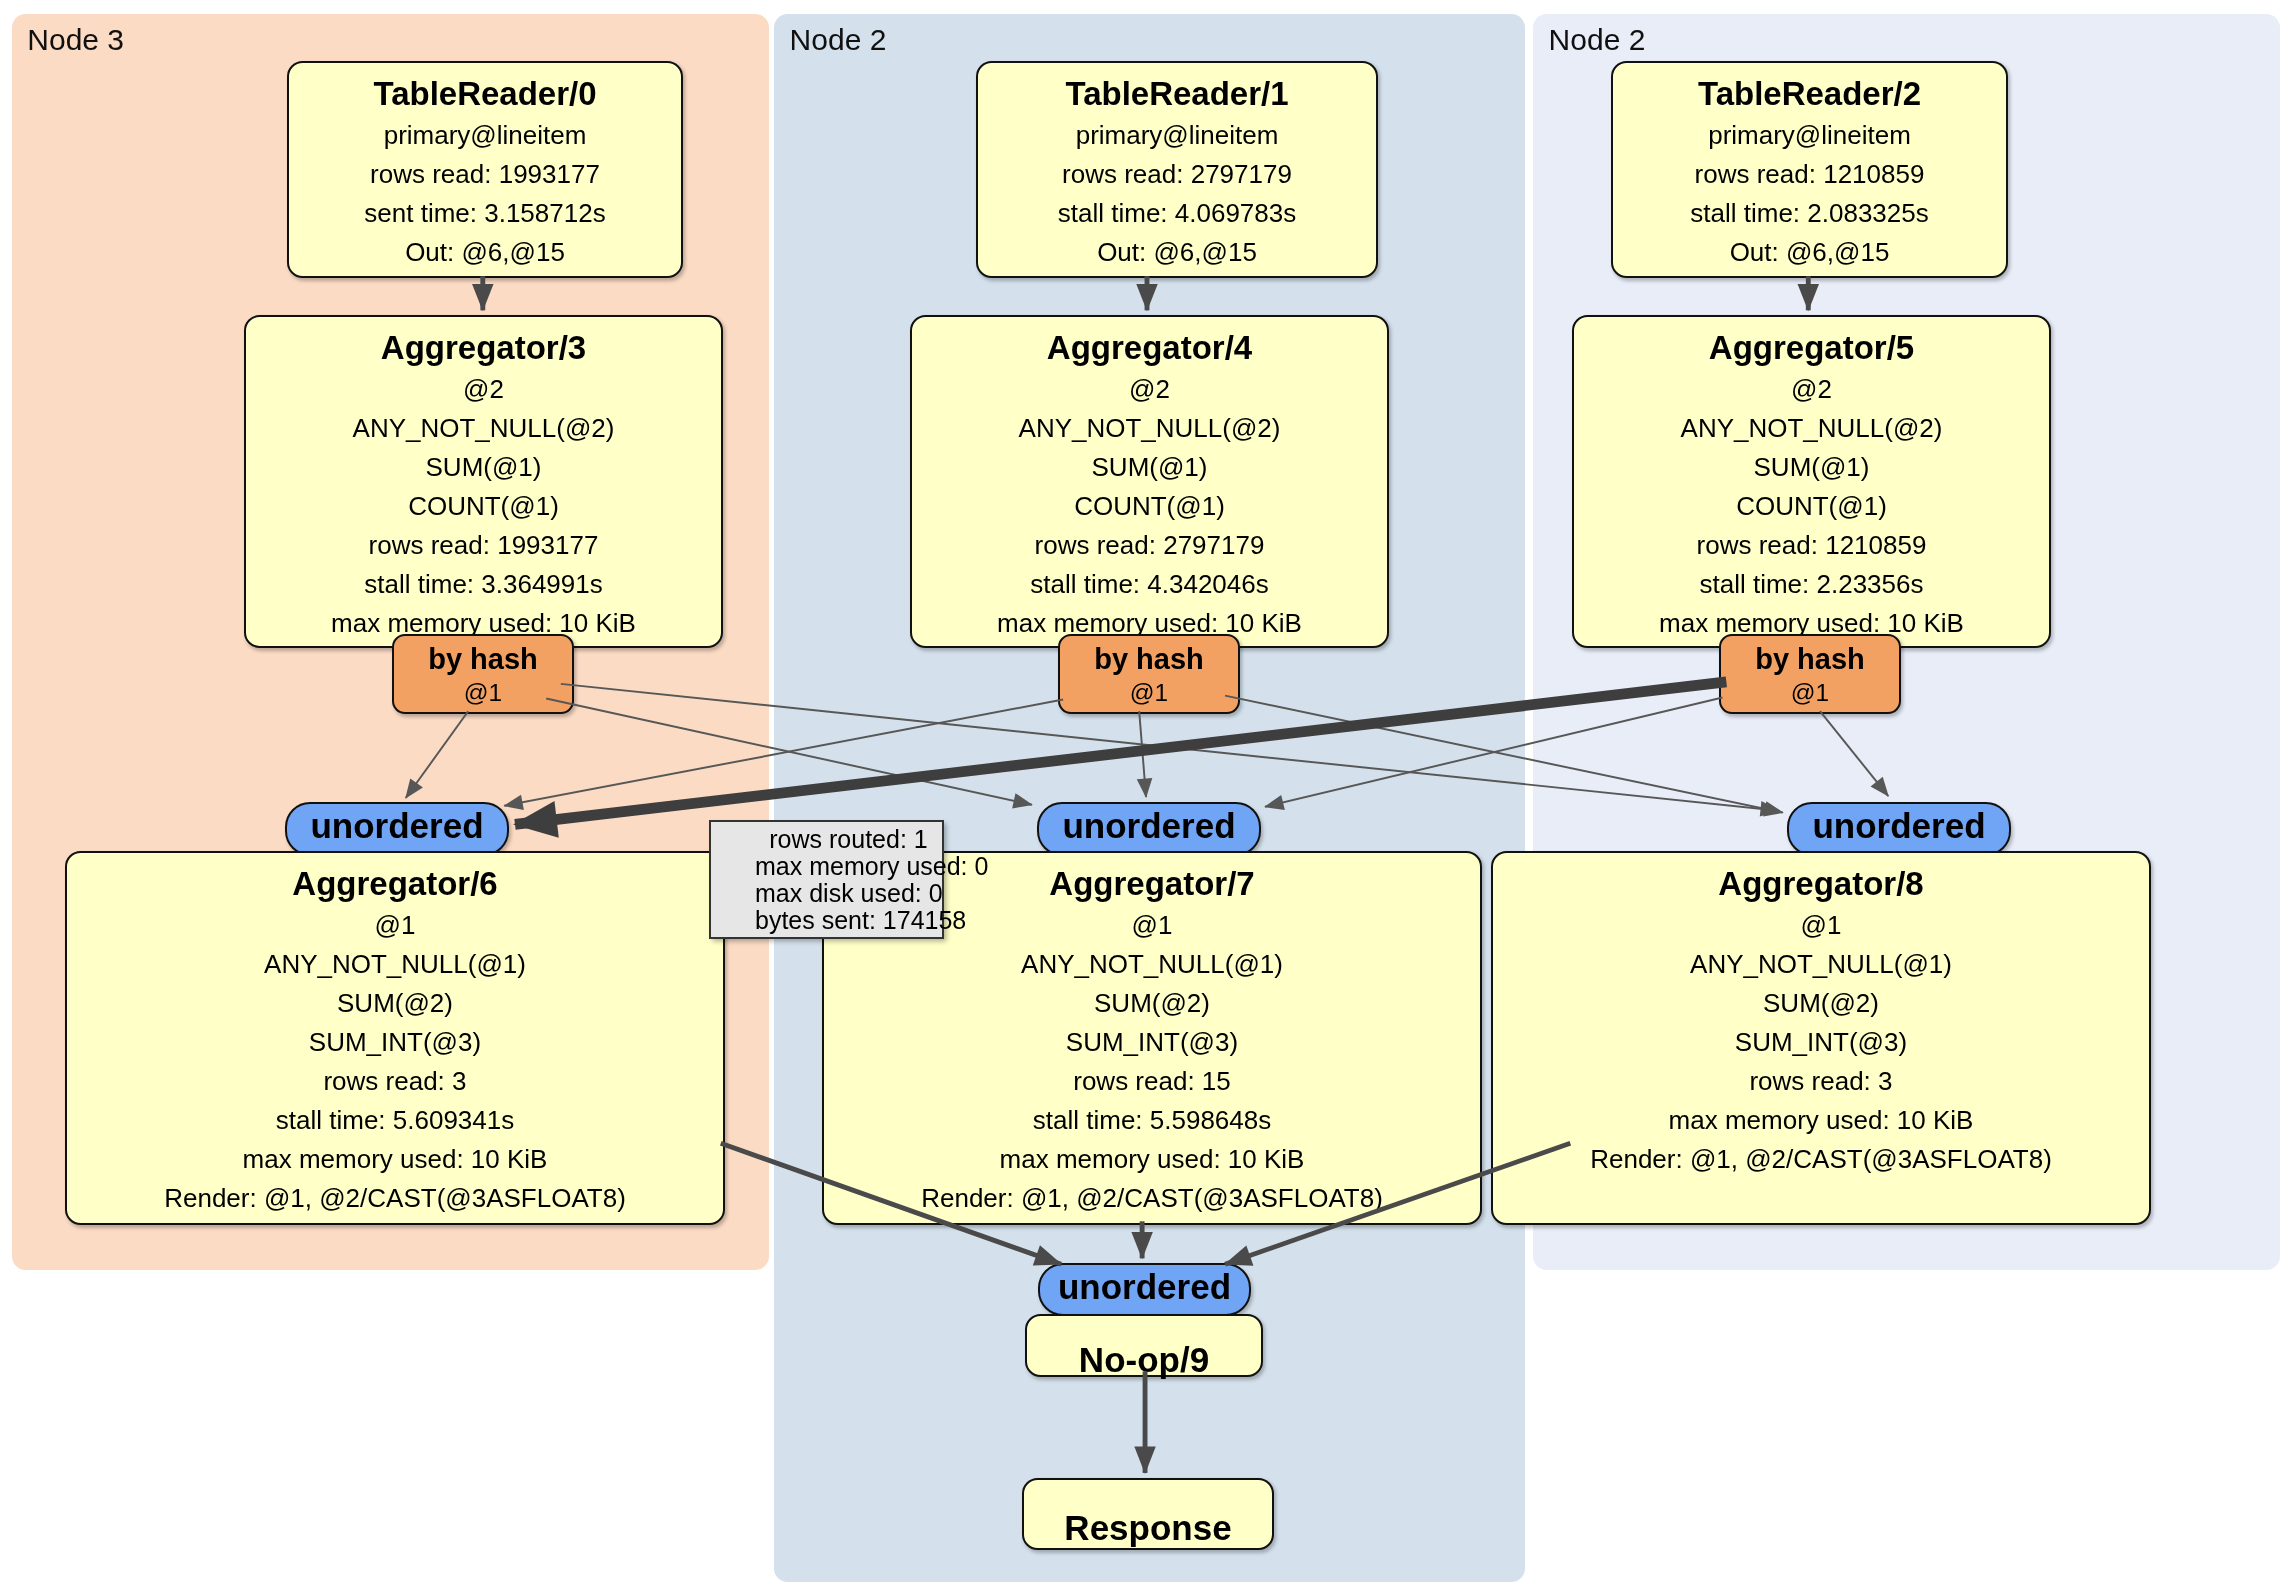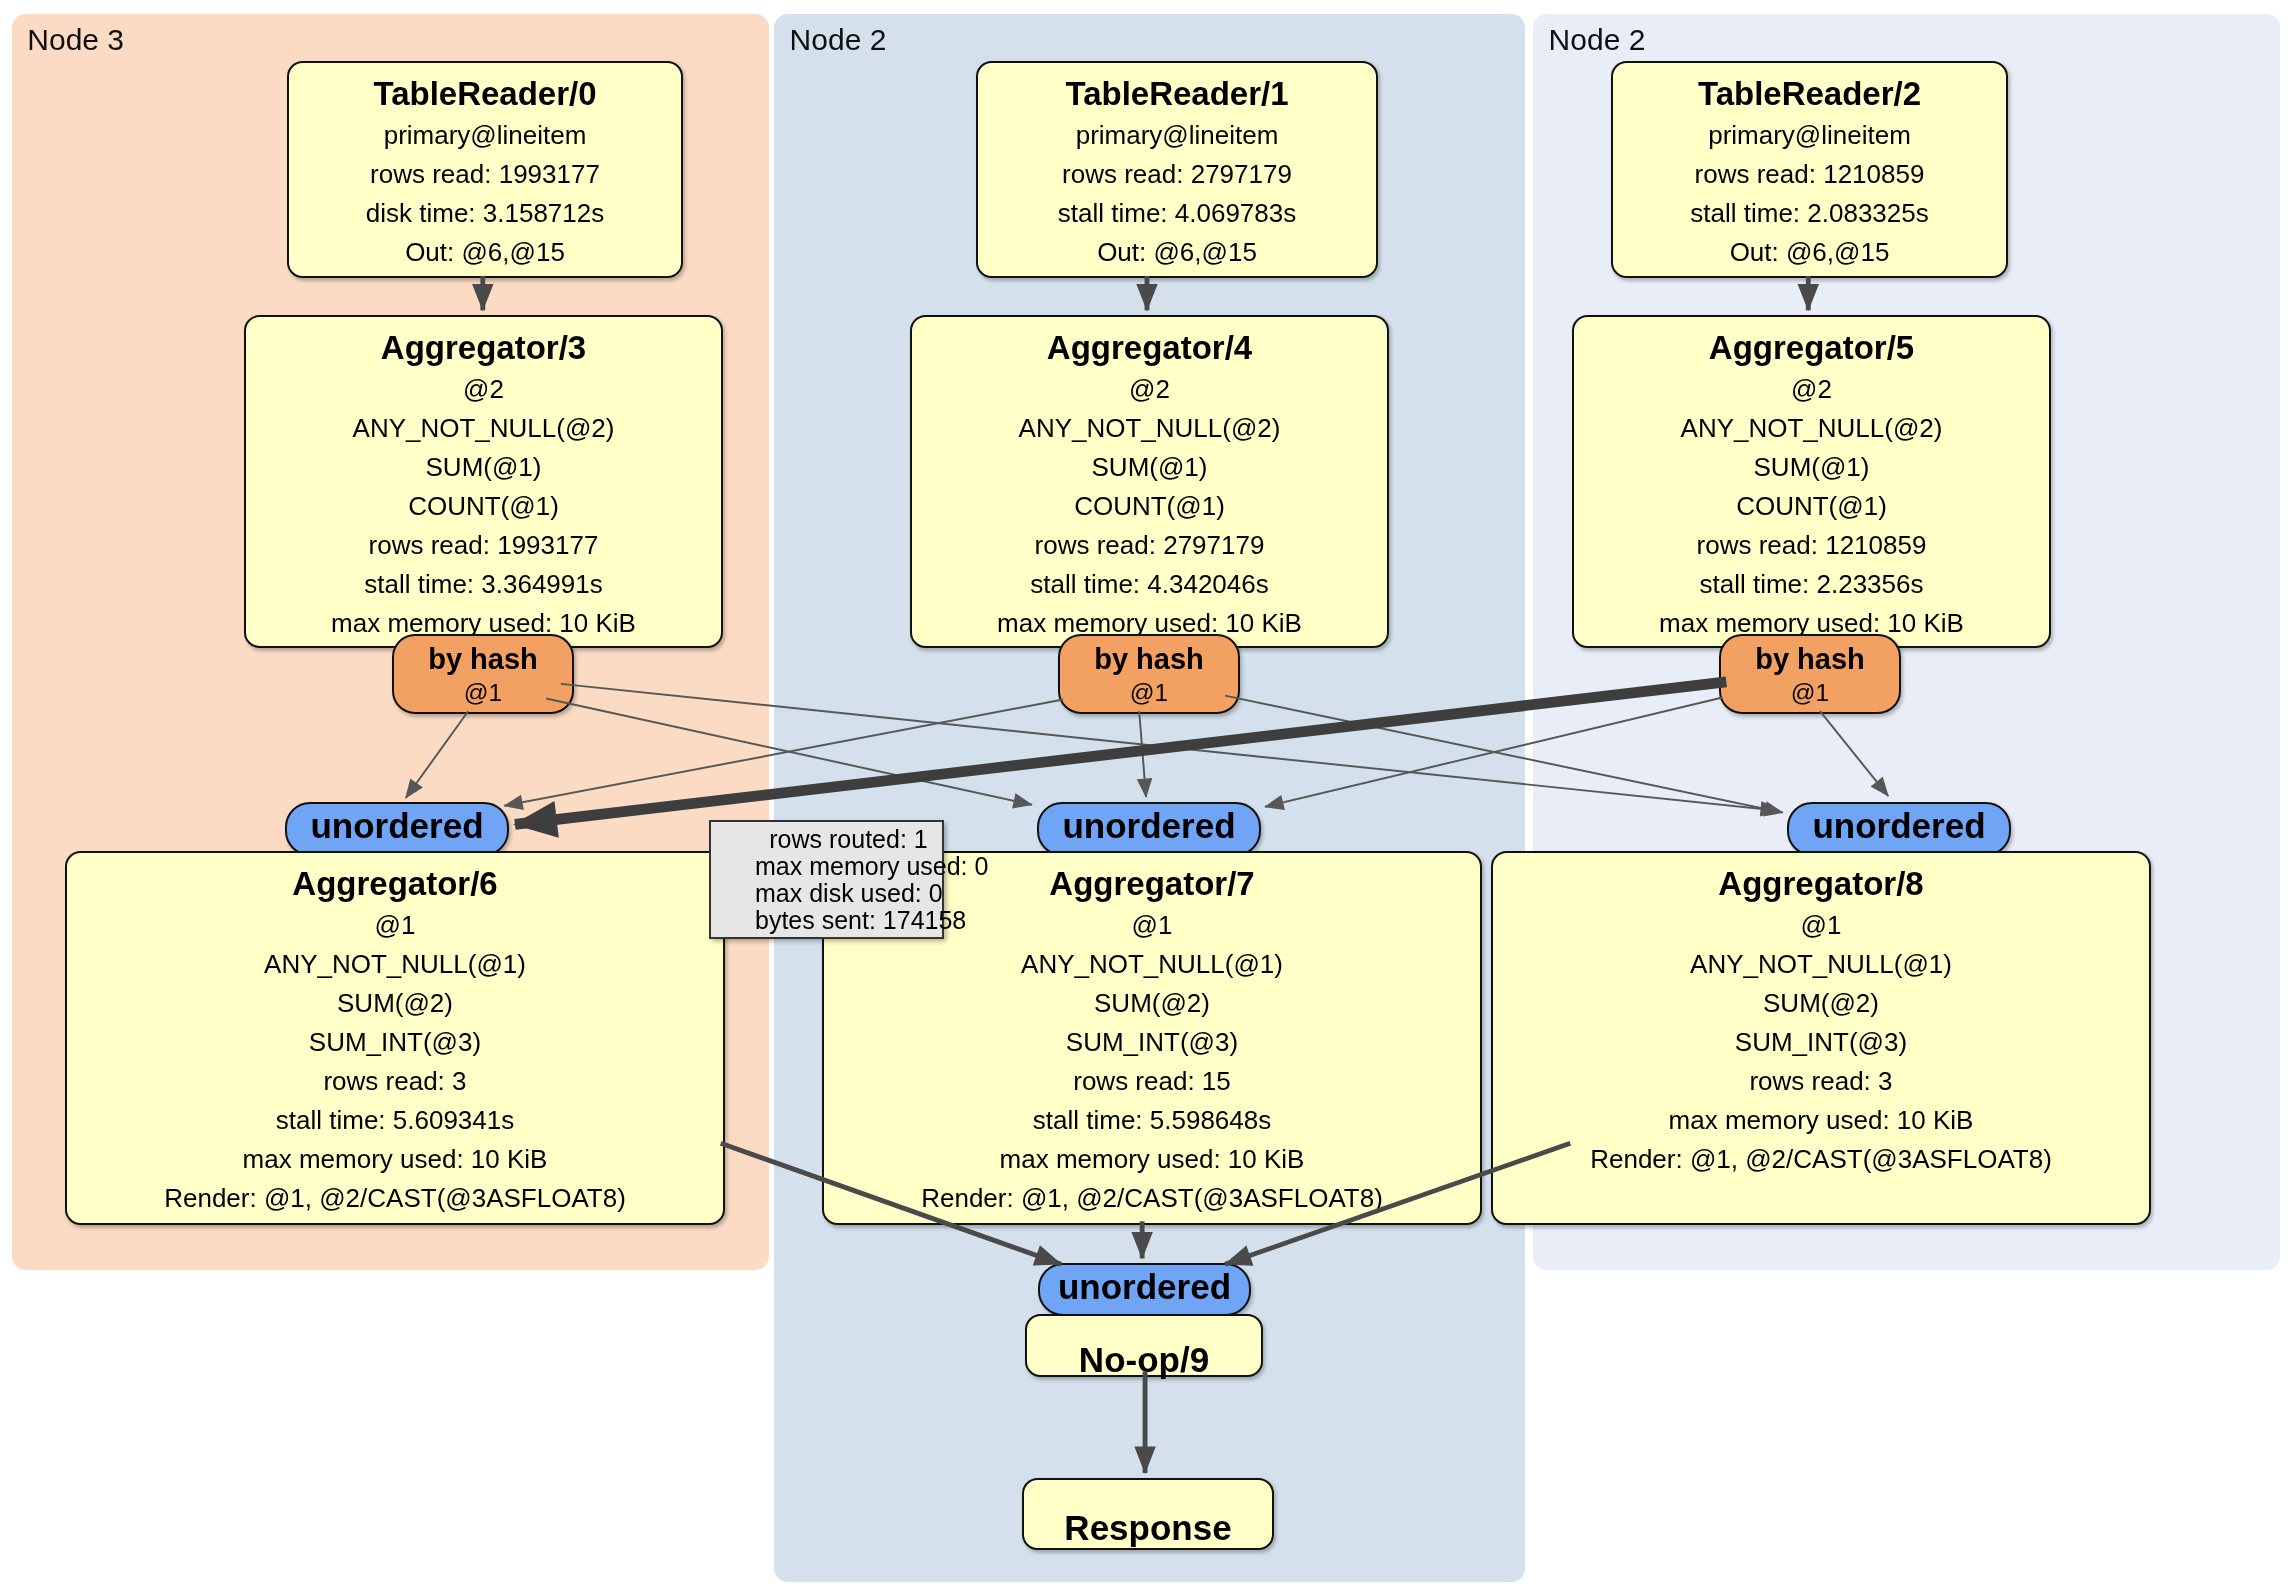--- a/index.html
+++ b/index.html
@@ -13,21 +13,21 @@
   .region-label{position:absolute;left:15.6px;top:9.8px;font-size:30px;color:#101010;}
 
   .proc{position:absolute;background:var(--box-bg,#ffffc8);border:2.9px solid var(--box-border,#111111);
         border-radius:15.6px;text-align:center;z-index:2;box-shadow:2px 2.9px 3.9px rgba(0,0,0,0.25);}
   .proc-title{font-weight:bold;font-size:33px;line-height:45px;margin-top:7.8px;}
   .pline{font-size:26px;line-height:39px;white-space:nowrap;}
   .single .proc-title{margin-top:16px;font-size:35px;}
   #box-noop .proc-title{line-height:55px;}
   #box-response .proc-title{line-height:64px;}
 
-  .router{position:absolute;background:var(--router-bg,#f3a163);border:2.9px solid #111;border-radius:23px;
+  .router{position:absolute;background:var(--router-bg,#f3a163);border:2.9px solid #111;border-radius:13px;
           text-align:center;z-index:2;box-shadow:2px 2.9px 3.9px rgba(0,0,0,0.25);}
   .router-label{font-weight:bold;font-size:29px;line-height:41px;margin-top:2.9px;}
   .router-detail{font-size:24.4px;line-height:25px;}
 
   .sync{position:absolute;background:var(--sync-bg,#70a4f4);border:2.9px solid #111;border-radius:25px;
         text-align:center;z-index:2;font-weight:bold;font-size:35px;line-height:44px;
         box-shadow:2px 2.9px 3.9px rgba(0,0,0,0.25);}
 
   #edges{position:absolute;left:0;top:0;width:2294px;height:1596px;z-index:3;pointer-events:none;}
 
@@ -49,21 +49,21 @@
   </div>
   <div class="region" id="region-node2" style="left:1533px;top:13.7px;width:747px;height:1256px;">
     <div class="region-label">Node 2</div>
   </div>
 
   <div class="proc" style="left:287px;top:61px;width:392px;height:213px;">
     <div class="proc-title">TableReader/0</div>
     <div>
         <div class="pline">primary@lineitem</div>
         <div class="pline">rows read: 1993177</div>
-        <div class="pline">disk time: 3.158712s</div>
+        <div class="pline">sent time: 3.158712s</div>
         <div class="pline">Out: @6,@15</div>
       </div>
   </div>
   <div class="proc" style="left:976px;top:61px;width:398px;height:213px;">
     <div class="proc-title">TableReader/1</div>
     <div>
         <div class="pline">primary@lineitem</div>
         <div class="pline">rows read: 2797179</div>
         <div class="pline">stall time: 4.069783s</div>
         <div class="pline">Out: @6,@15</div>

